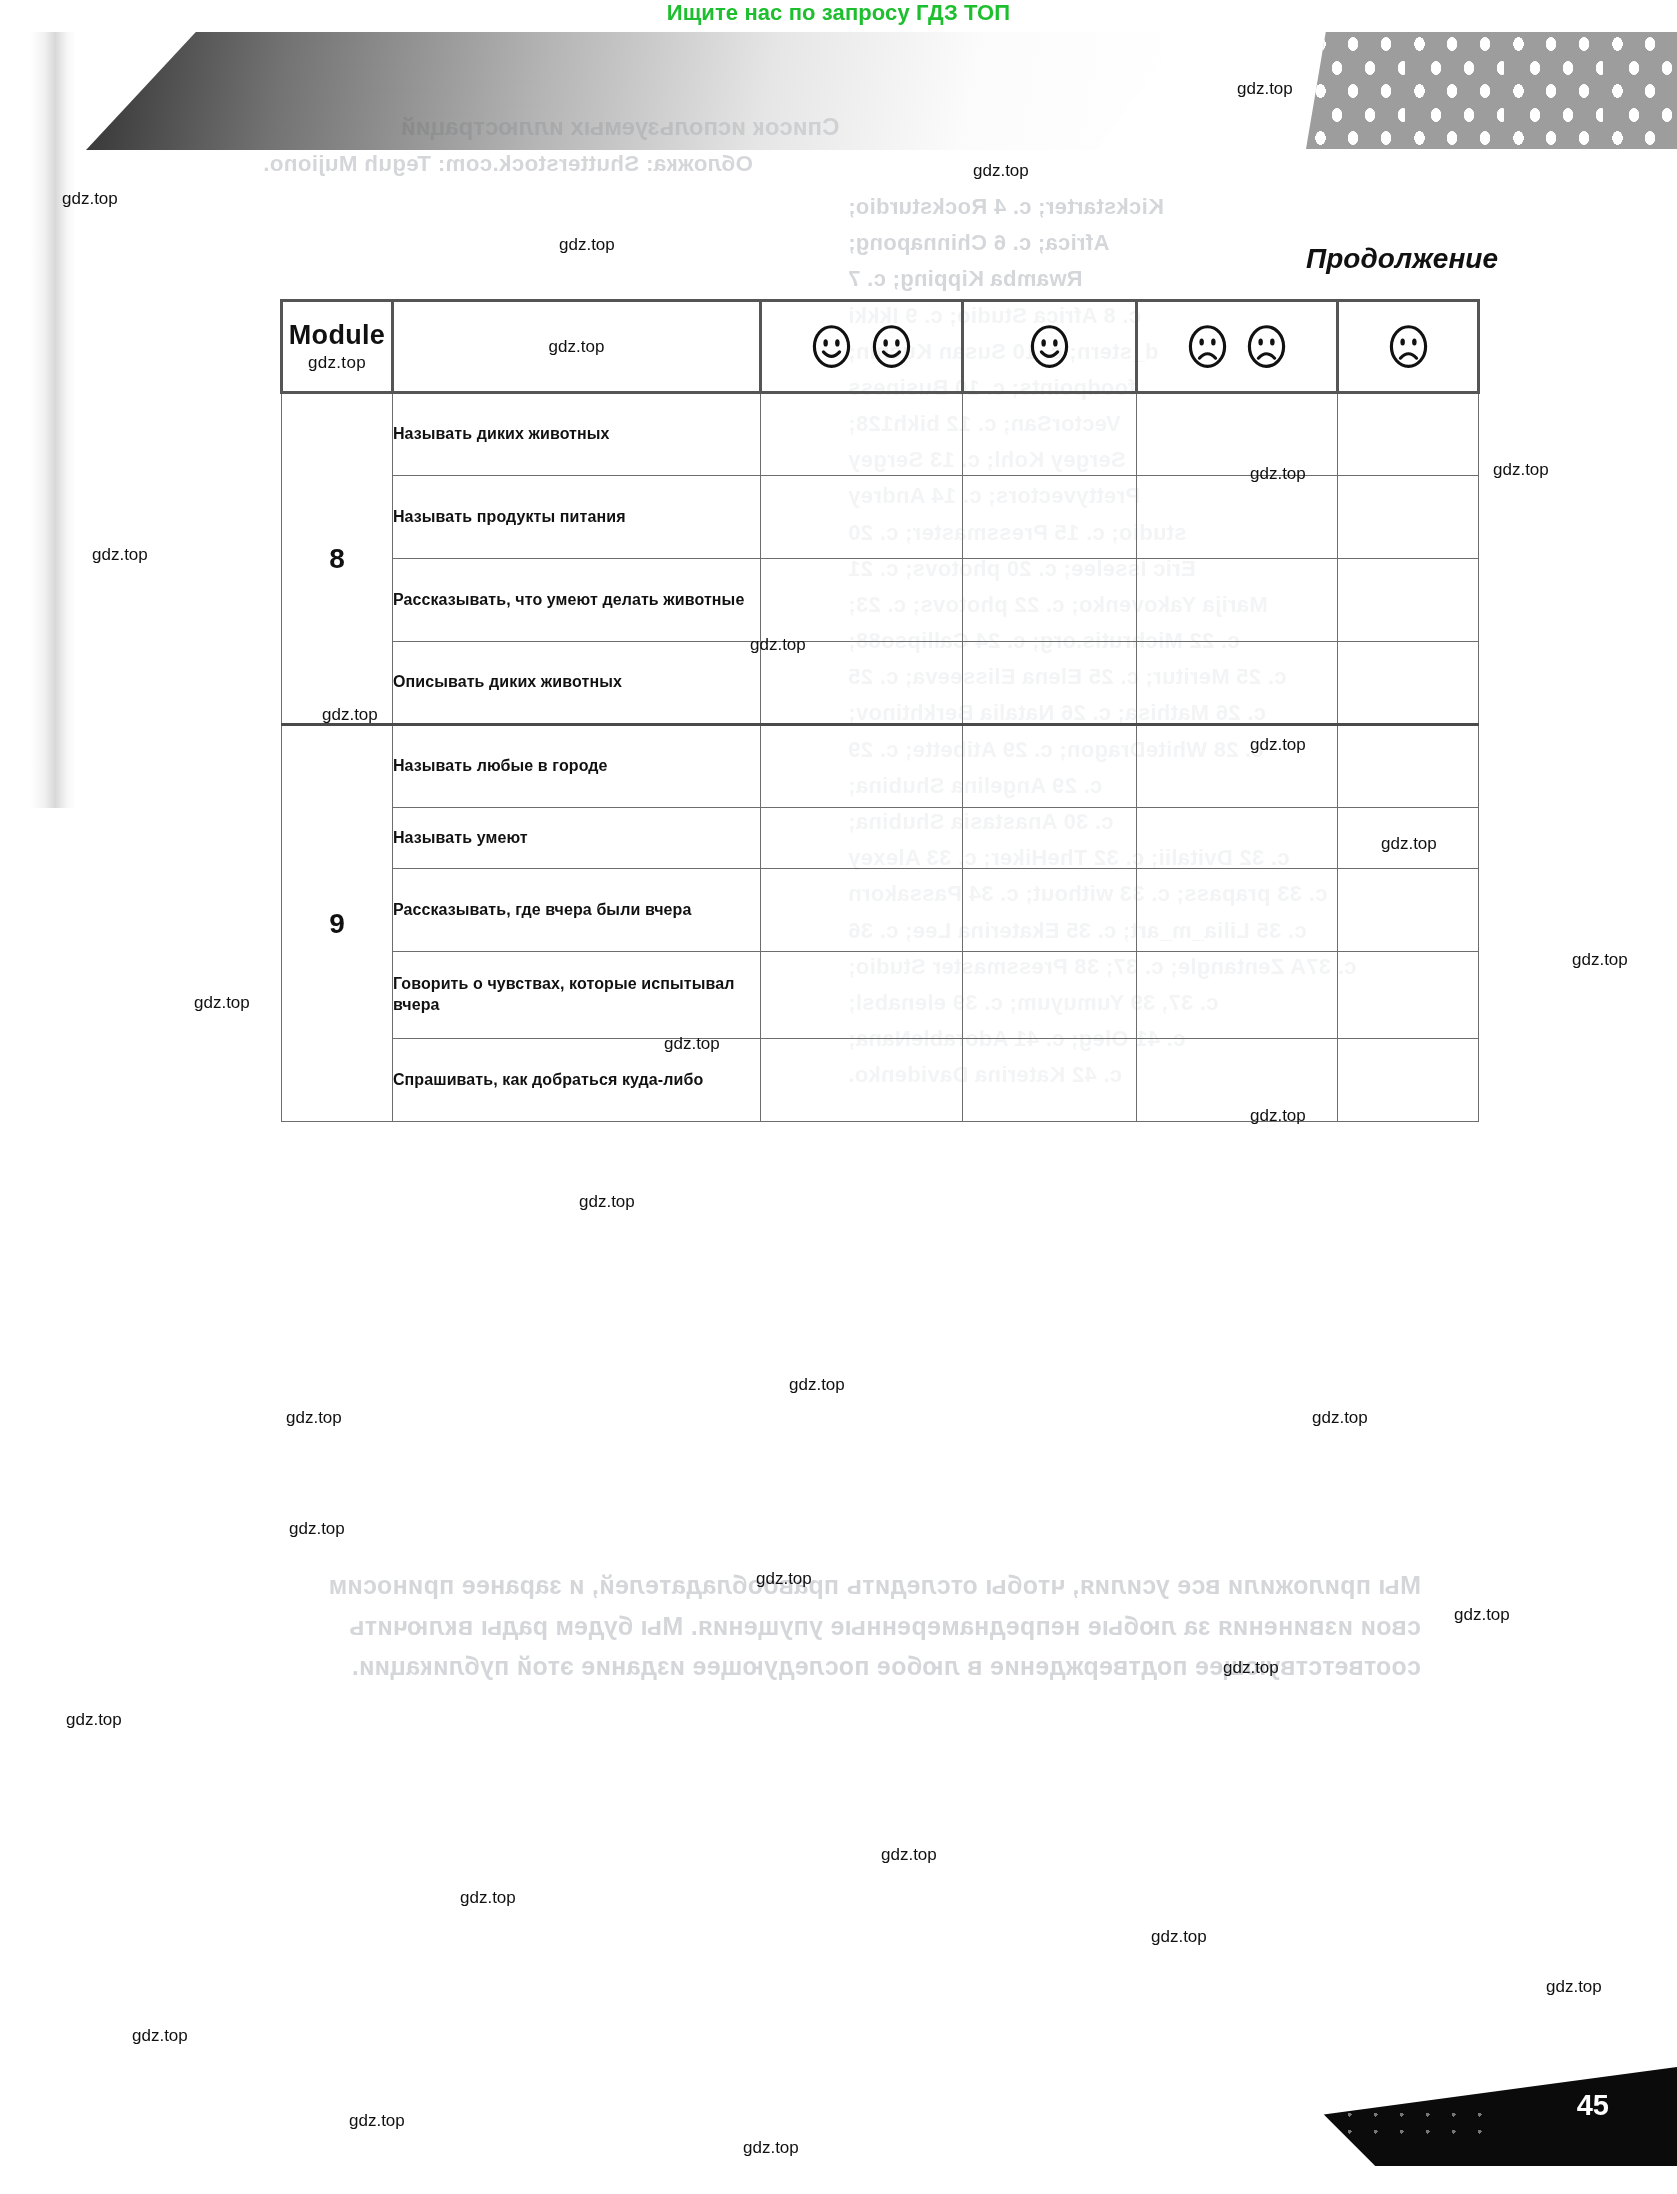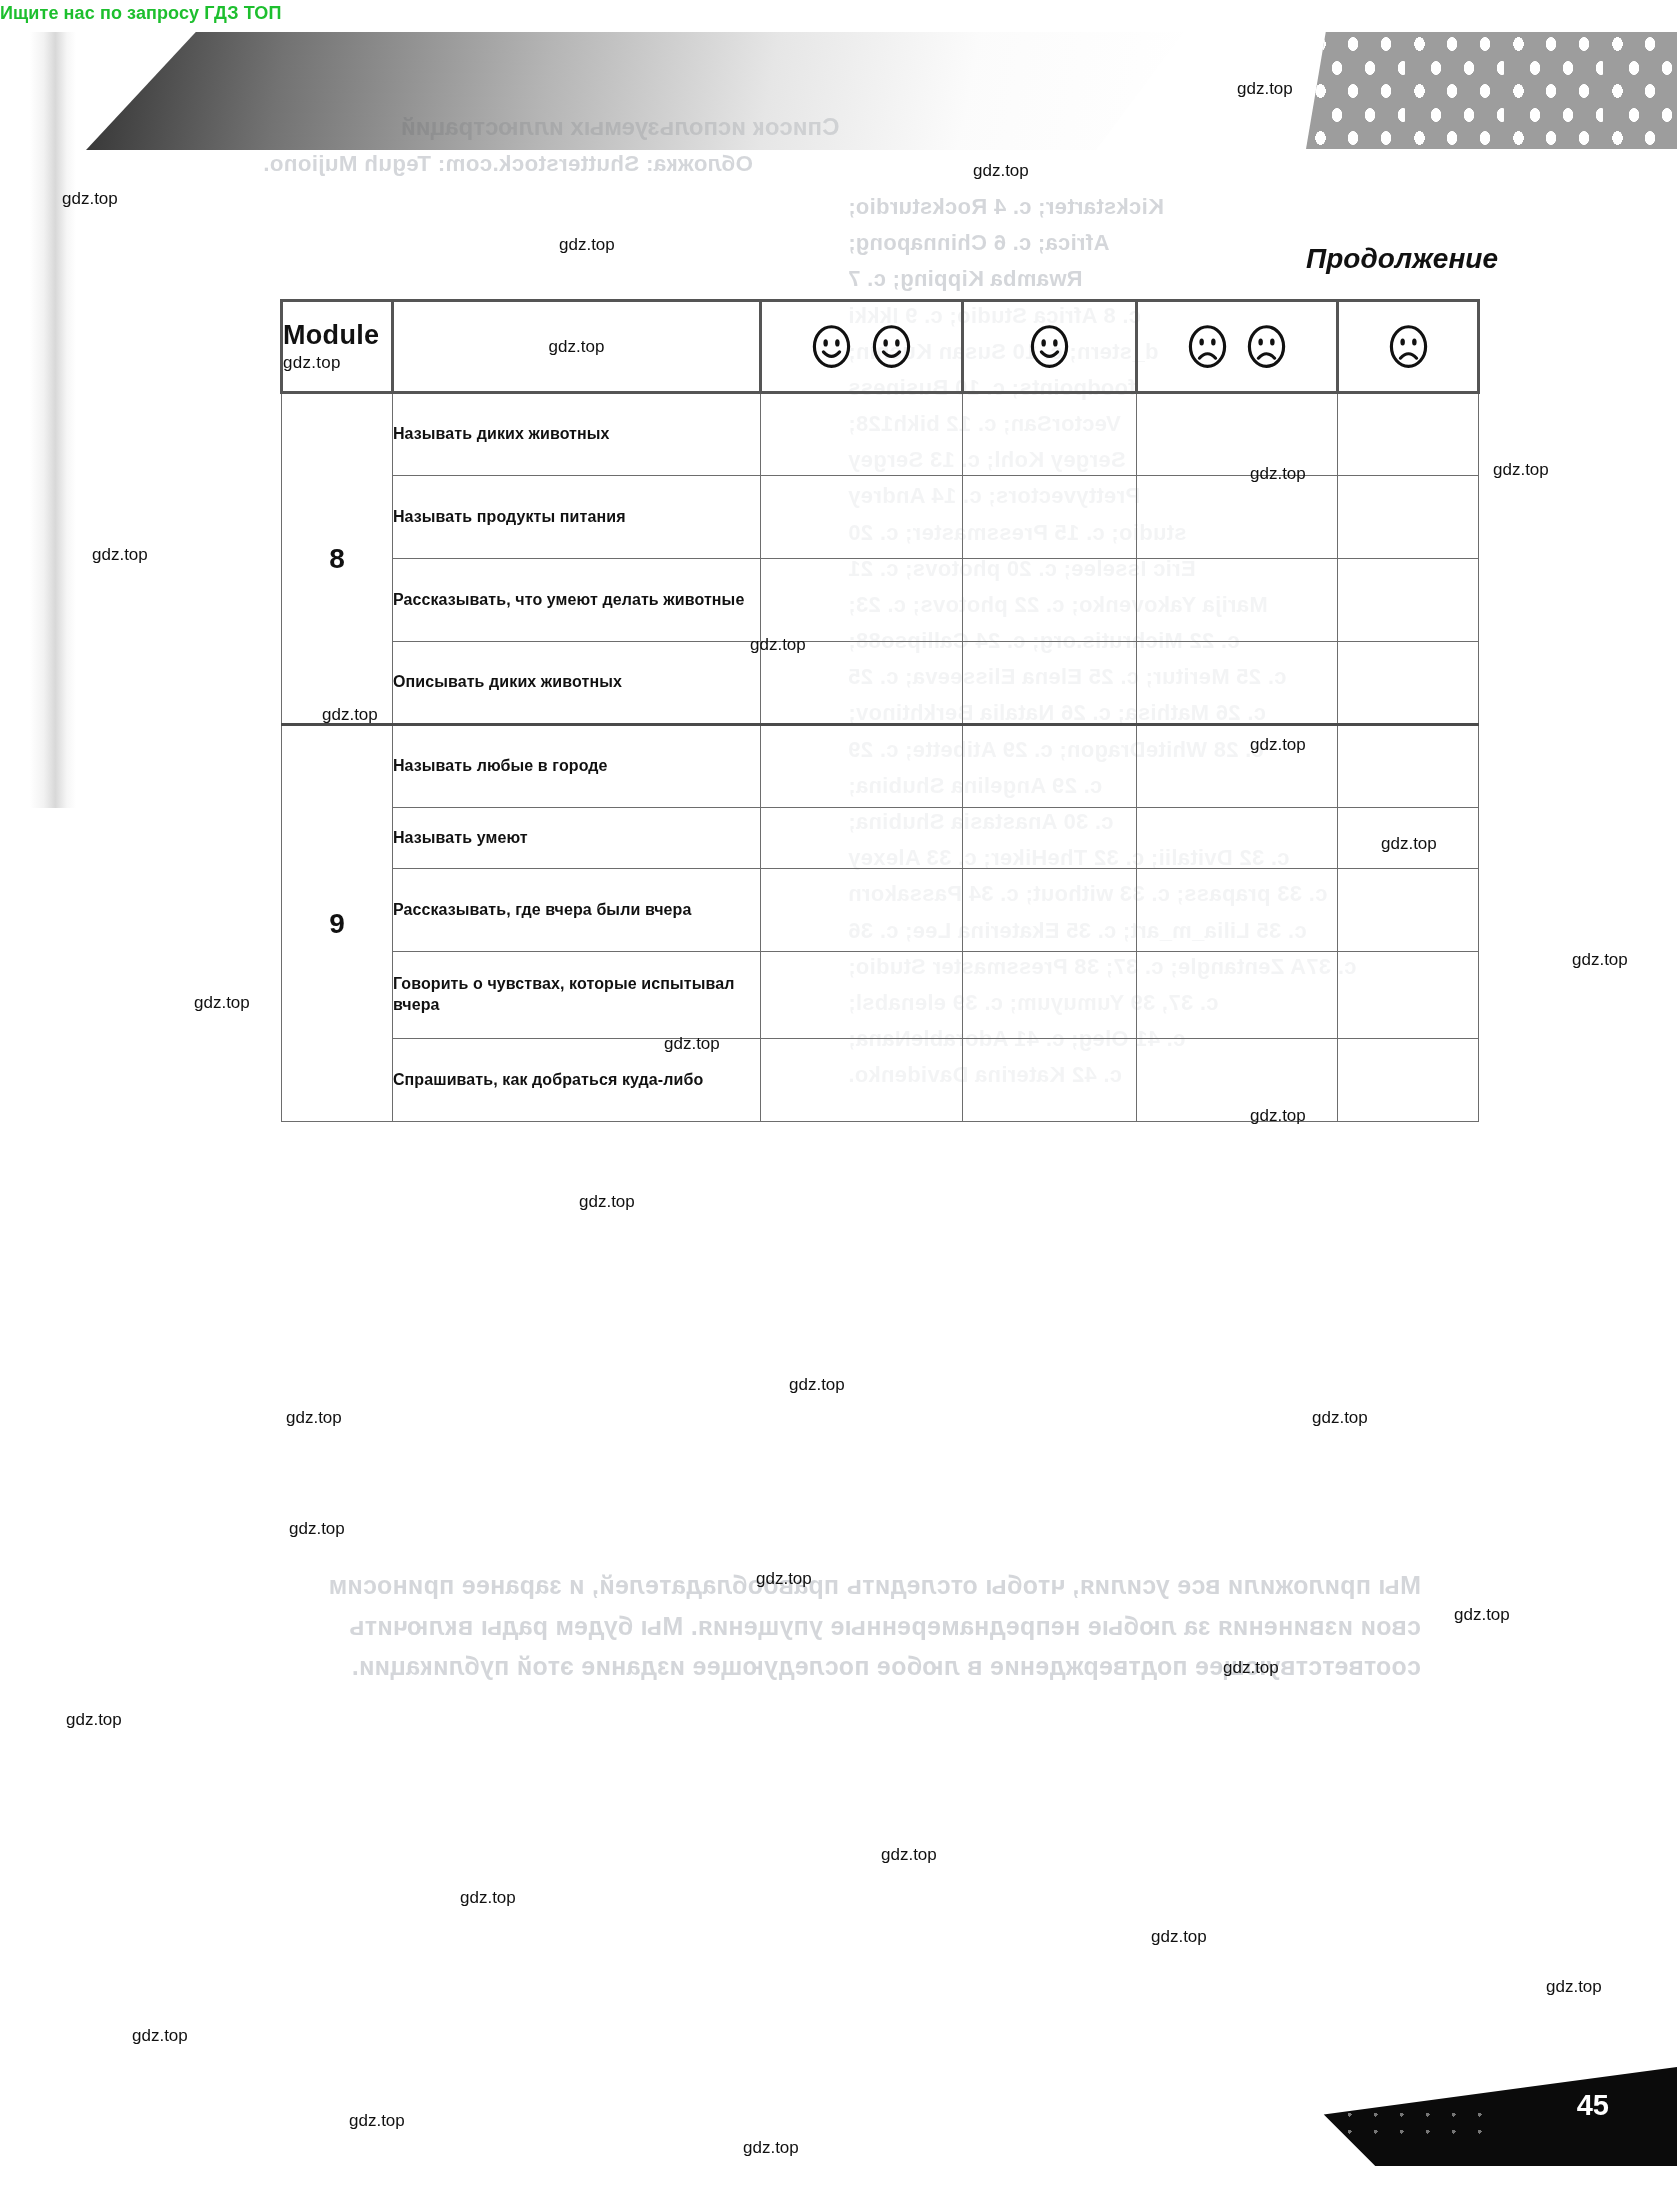--- a/index.html
+++ b/index.html
@@ -17,23 +17,24 @@
     background: #ffffff;
     overflow: hidden;
   }
 
   
   .banner {
     position: absolute;
     top: 0; left: 0;
     width: 1677px;
     height: 26px;
+    text-align: center;
     line-height: 26px;
     color: #1dbf2e;
-    font-size: 18px;
+    font-size: 22px;
     font-weight: bold;
     letter-spacing: 0.1px;
     z-index: 40;
   }
 
   
   .scan-shadow {
     position: absolute;
     top: 32px;
     left: 86px;
@@ -147,21 +148,21 @@
 
   .col-mod  { width: 104px; }
   .col-task { width: 345px; }
   .col-f1   { width: 189px; }
   .col-f2   { width: 163px; }
   .col-f3   { width: 189px; }
   .col-f4   { width: 132px; }
 
   .hdr-row td { height: 89px; }
   .hdr-mod {
-    text-align: left;
+    text-align: center;
     font-weight: bold;
     font-size: 27px;
     color: #111;
     letter-spacing: 0.3px;
     position: relative;
   }
   .hdr-mod .sub-wm {
     display: block;
     font-weight: normal;
     font-size: 17px;

